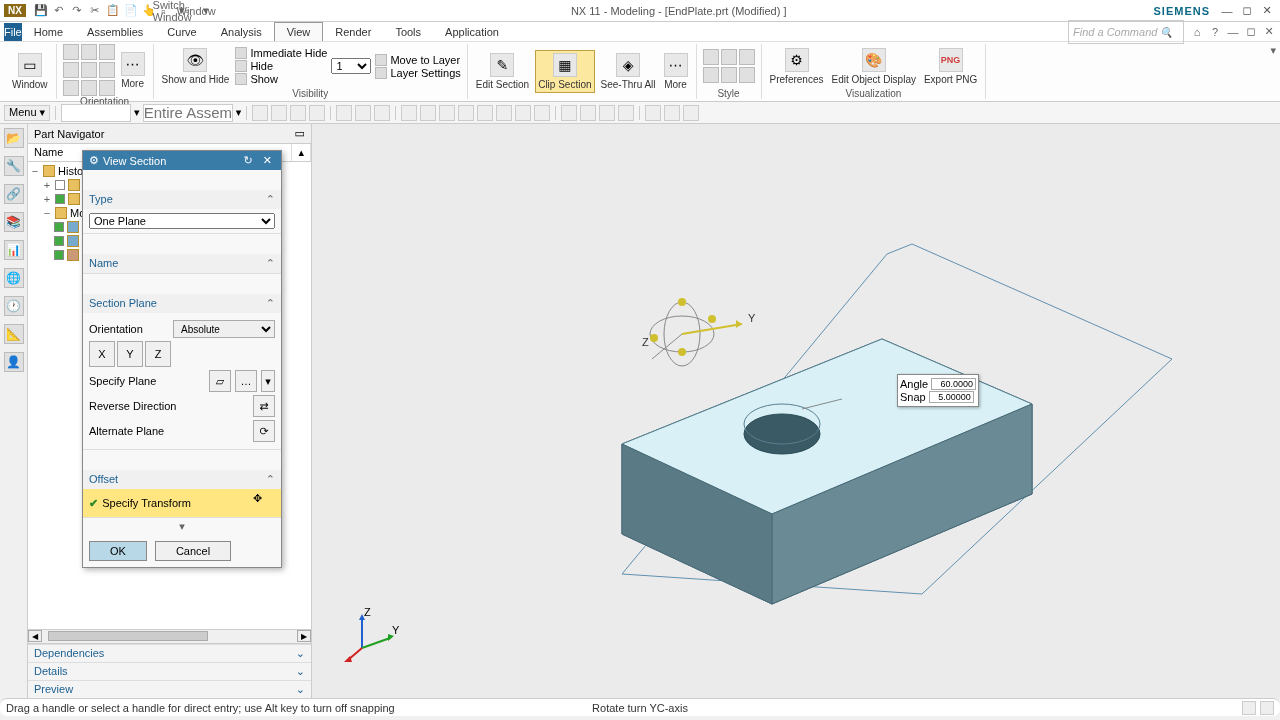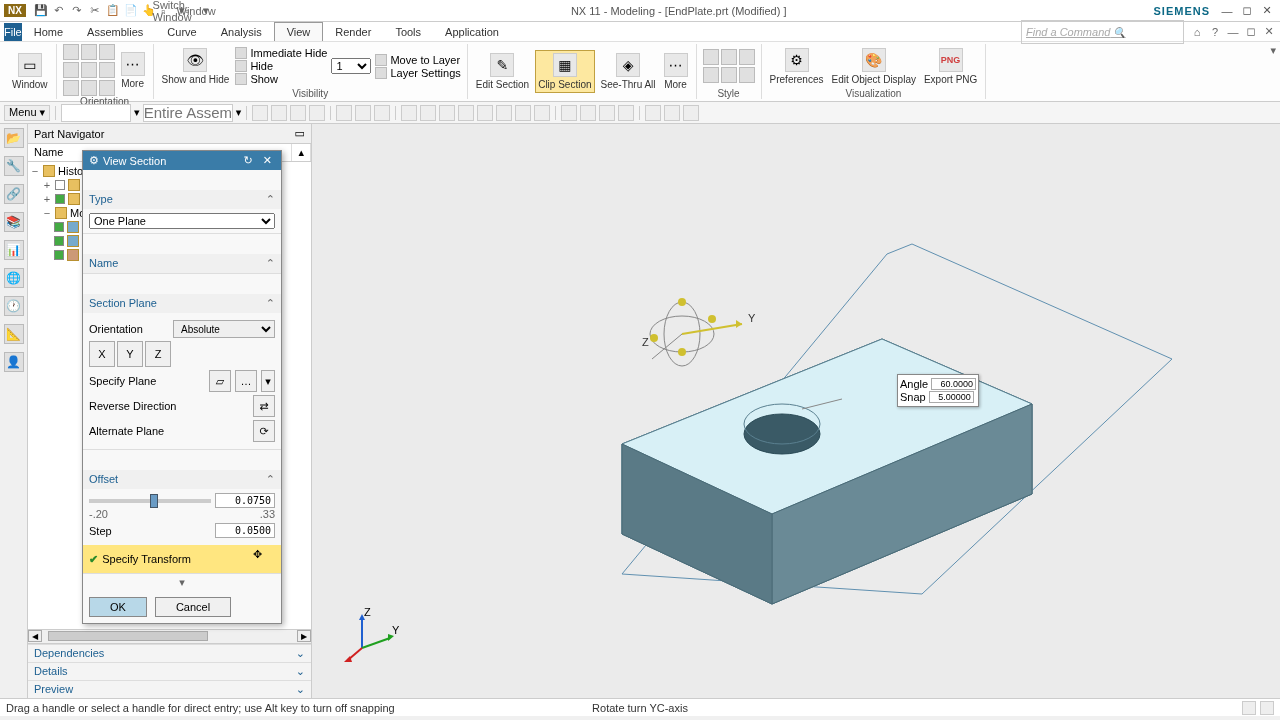--- a/index.html
+++ b/index.html
@@ -11,21 +11,21 @@
 .qat span { width: 14px; height: 14px; display: inline-flex; align-items: center; justify-content: center; color: #666; cursor: pointer; }
 .title-center { flex: 1; text-align: center; color: #555; font-size: 11px; }
 .brand { color: #0d6986; font-weight: bold; letter-spacing: 1px; margin-right: 8px; }
 .win-controls { display: flex; gap: 2px; }
 .win-controls span { width: 18px; height: 16px; display: inline-flex; align-items: center; justify-content: center; cursor: pointer; color: #555; }
 
 .menubar { height: 20px; background: #fff; display: flex; align-items: center; padding: 0 4px; border-bottom: 1px solid #e0e0e0; }
 .menubar .file-tab { background: #1e6091; color: #fff; padding: 3px 0; font-size: 11px; }
 .menubar .tab { padding: 3px 12px; font-size: 11px; color: #333; cursor: pointer; }
 .menubar .tab.active { border: 1px solid #999; border-bottom: none; background: #f9f9f9; }
-.menubar .search { margin-left: auto; border: 1px solid #ccc; padding: 5px 4px; width: 163px; color: #aaa; font-style: italic; font-size: 10px; text-decoration: underline; }
+.menubar .search { margin-left: auto; border: 1px solid #ccc; padding: 5px 4px; width: 116px; color: #aaa; font-style: italic; font-size: 10px; }
 .menubar .right-icons { display: flex; gap: 4px; margin-left: 6px; }
 .menubar .right-icons span { width: 14px; height: 14px; color: #666; cursor: pointer; display: inline-flex; align-items: center; justify-content: center; }
 
 .ribbon { height: 60px; background: #fdfdfd; border-bottom: 1px solid #ccc; display: flex; padding: 2px 4px; }
 .ribbon-group { display: flex; flex-direction: column; border-right: 1px solid #ddd; padding: 0 6px; }
 .ribbon-group .controls { flex: 1; display: flex; align-items: center; gap: 4px; }
 .ribbon-group .label { text-align: center; font-size: 10px; color: #555; }
 .rbtn { display: flex; flex-direction: column; align-items: center; cursor: pointer; padding: 2px; }
 .rbtn .ico { width: 24px; height: 24px; background: #e8e8e8; border: 1px solid #ccc; display: flex; align-items: center; justify-content: center; font-size: 14px; }
 .rbtn .txt { font-size: 10px; color: #333; margin-top: 2px; text-align: center; line-height: 1.1;}
@@ -87,21 +87,21 @@
 .hscroll { height: 14px; background: #f0f0f0; border-top: 1px solid #ccc; position: relative; }
 .hscroll .thumb { position: absolute; left: 20px; width: 160px; height: 10px; top: 1px; background: #ccc; border: 1px solid #aaa; }
 .hscroll .arr { position: absolute; width: 14px; height: 12px; top:0; background:#eee; border:1px solid #aaa; display:flex; align-items:center; justify-content:center; font-size:8px; }
 
 .viewport { flex: 1; background: #ebebeb; position: relative; overflow: hidden; }
 .triad { position: absolute; left: 30px; bottom: 30px; }
 .floating-input { position: absolute; left: 585px; top: 250px; background: #fff; border: 1px solid #888; padding: 2px; font-size: 10px; box-shadow: 1px 1px 3px rgba(0,0,0,0.3); }
 .floating-input .row { display: flex; gap: 3px; align-items: center; margin: 1px 0; }
 .floating-input input { width: 45px; border: 1px solid #aaa; font-size: 9px; padding: 0 2px; text-align:right; }
 
-.statusbar { height: 18px; background: #fff; border-top: 1px solid #ccc; display: flex; align-items: center; padding: 0 6px; font-size: 10px; color: #333; }
+.statusbar { height: 18px; background: #fff; border-top: 1px solid #ccc; display: flex; align-items: center; padding: 0 6px; font-size: 10px; color: #333; border-radius: 7px; }
 .statusbar .center { position: absolute; left: 50%; transform: translateX(-50%); }
 .statusbar .right { margin-left: auto; display: flex; gap: 4px; }
 .statusbar .right span { width:14px; height:14px; background:#eee; border:1px solid #ccc; }
 </style>
 </head>
 <body>
 
 <div class="titlebar">
   <span class="nx-logo">NX</span>
   <div class="qat">
@@ -503,36 +503,20 @@
           <div class="icon-btn">⟳</div>
         </div>
     </div>
   </div>
 
   <div class="dlg-section">
     <div class="dlg-sec-head">
         <span>Offset</span>
         <span class="chev">⌃</span>
       </div>
-    <div class="dlg-body">
-      <div class="slider-row">
-        <div class="slider">
-            <div class="thumb"></div>
-          </div>
-        <input class="num-input" value="0.0750" style="">
-      </div>
-      <div class="range-labels">
-          <span>-.20</span>
-          <span>.33</span>
-        </div>
-      <div class="dlg-row">
-          <label style="flex:1">Step</label>
-          <input class="num-input" value="0.0500" style="">
-        </div>
-    </div>
     <div class="highlight-row">
       <span class="check">✔</span>
       <span class="flex">Specify Transform</span>
       <div class="icon-btn" style="width:22px;height:22px;background:#ffe680">✥</div>
     </div>
   </div>
 
   <div class="dlg-expand">▾</div>
   <div class="dlg-buttons">
     <button class="ok-btn">OK</button>

